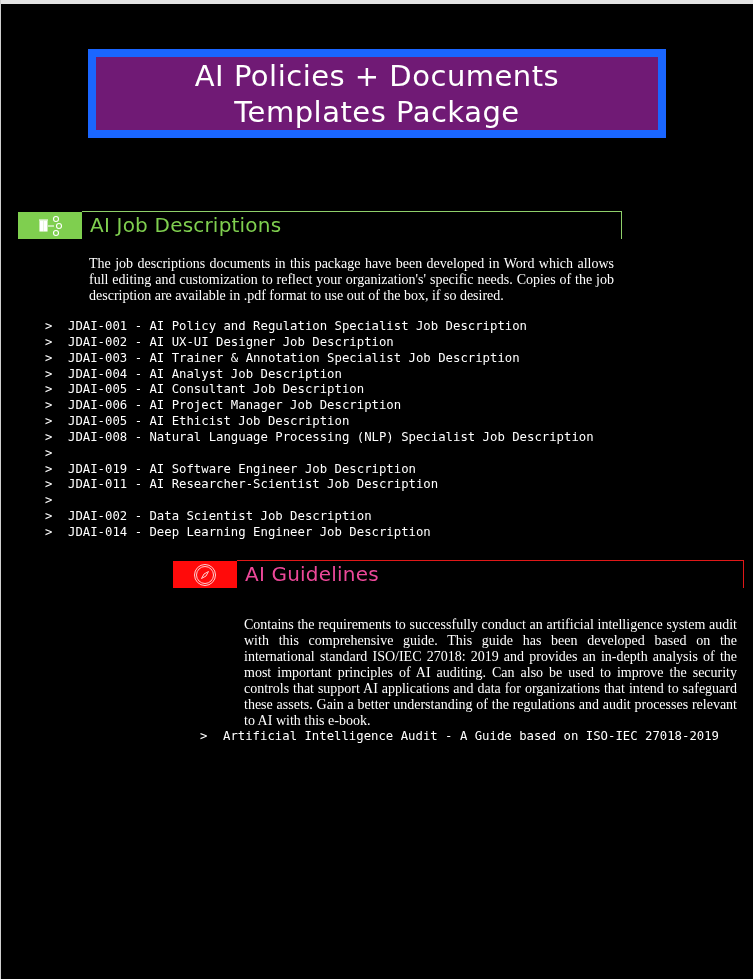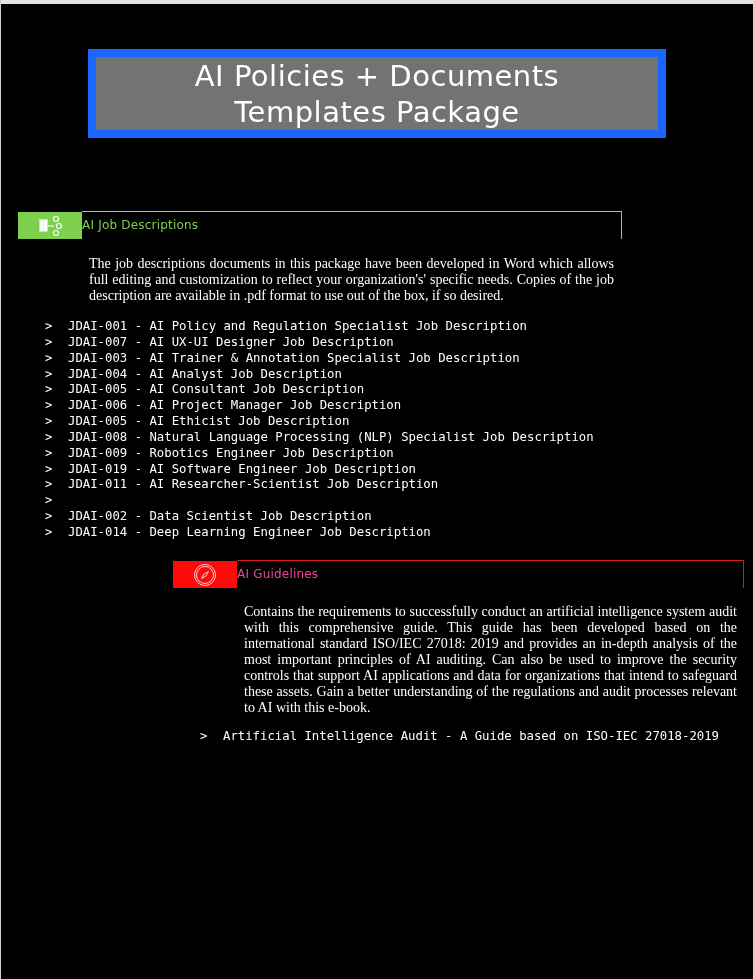--- a/index.html
+++ b/index.html
@@ -24,21 +24,21 @@
       position: absolute;
       left: 0; top: 0;
       width: 1px; height: 979px;
       background: #cfcfcf;
     }
     .title-box {
       position: absolute;
       left: 88px; top: 49px;
       width: 562px; height: 73px;
       border: 8px solid #1a66ff;
-      background: #737373;
+      background: #701a75;
       display: flex;
       flex-direction: column;
       align-items: center;
       justify-content: center;
     }
     .title-line {
       color: #ffffff;
       font-family: "DejaVu Sans", sans-serif;
       font-size: 29px;
       line-height: 36px;
@@ -57,23 +57,23 @@
     .section-icon-box {
       width: 64px;
       height: 27px;
       display: flex;
       align-items: center;
       justify-content: center;
       margin-top: 0;
     }
     .section-title {
       font-family: "DejaVu Sans", sans-serif;
-      font-size: 12px;
+      font-size: 20px;
       line-height: 27px;
-      padding-left: 0;
+      padding-left: 8px;
       white-space: nowrap;
       letter-spacing: 0.2px;
     }
     .section-frame {
       position: absolute;
       border-top: 1px solid;
       border-right: 1px solid;
     }
 
     #jobs-header { left: 18px; top: 212px; }
@@ -88,21 +88,21 @@
 
     .paragraph {
       position: absolute;
       color: #ffffff;
       font-family: Liberation Serif, serif;
       font-size: 14px;
       line-height: 16px;
       text-align: justify;
     }
     #jobs-intro { left: 89px; top: 256px; width: 525px; }
-    #guide-intro { left: 244px; top: 604px; width: 493px; }
+    #guide-intro { left: 244px; top: 617px; width: 493px; }
 
     .list {
       position: absolute;
       margin: 0;
       padding: 0;
       list-style: none;
     }
     .list-item {
       display: flex;
       color: #ffffff;
@@ -150,21 +150,21 @@
 
 <div class="paragraph" id="jobs-intro">The job descriptions documents in this package have been developed in Word which allows full editing and customization to reflect your organization's' specific needs. Copies of the job description are available in .pdf format to use out of the box, if so desired.</div>
 
 <ul class="list" id="jobs-list">
   <li class="list-item">
       <span class="list-bullet">&gt;</span>
       <span>JDAI-001 - AI Policy and Regulation Specialist Job Description</span>
     </li>
   <li class="list-item">
       <span class="list-bullet">&gt;</span>
-      <span>JDAI-007 - AI UX-UI Designer Job Description</span>
+      <span>JDAI-002 - AI UX-UI Designer Job Description</span>
     </li>
   <li class="list-item">
       <span class="list-bullet">&gt;</span>
       <span>JDAI-003 - AI Trainer &amp; Annotation Specialist Job Description</span>
     </li>
   <li class="list-item">
       <span class="list-bullet">&gt;</span>
       <span>JDAI-004 - AI Analyst Job Description</span>
     </li>
   <li class="list-item">
@@ -178,21 +178,20 @@
   <li class="list-item">
       <span class="list-bullet">&gt;</span>
       <span>JDAI-005 - AI Ethicist Job Description</span>
     </li>
   <li class="list-item">
       <span class="list-bullet">&gt;</span>
       <span>JDAI-008 - Natural Language Processing (NLP) Specialist Job Description</span>
     </li>
   <li class="list-item">
       <span class="list-bullet">&gt;</span>
-      <span>JDAI-009 - Robotics Engineer Job Description</span>
     </li>
   <li class="list-item">
       <span class="list-bullet">&gt;</span>
       <span>JDAI-019 - AI Software Engineer Job Description</span>
     </li>
   <li class="list-item">
       <span class="list-bullet">&gt;</span>
       <span>JDAI-011 - AI Researcher-Scientist Job Description</span>
     </li>
   <li class="list-item">

